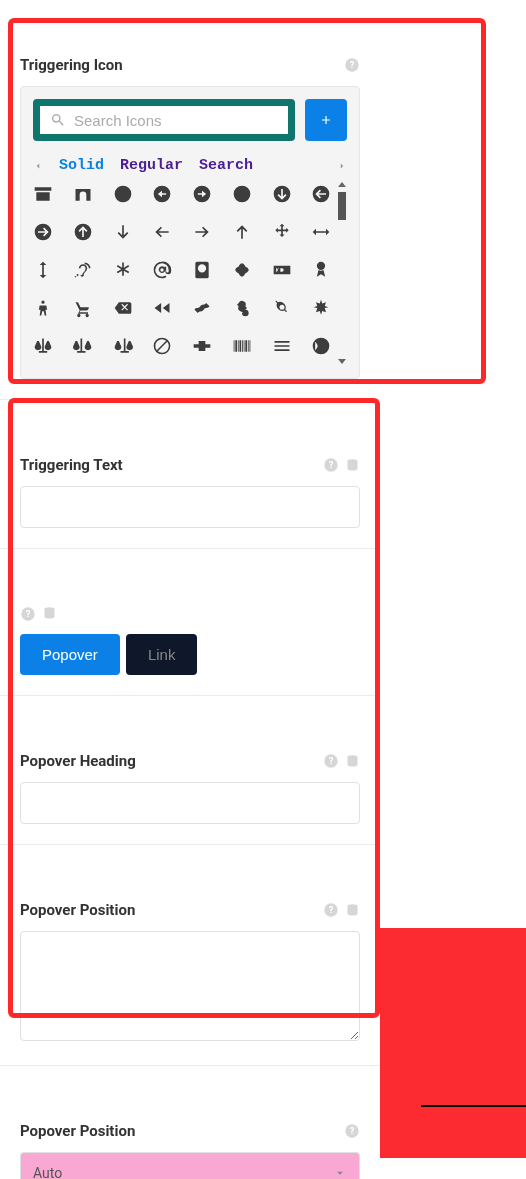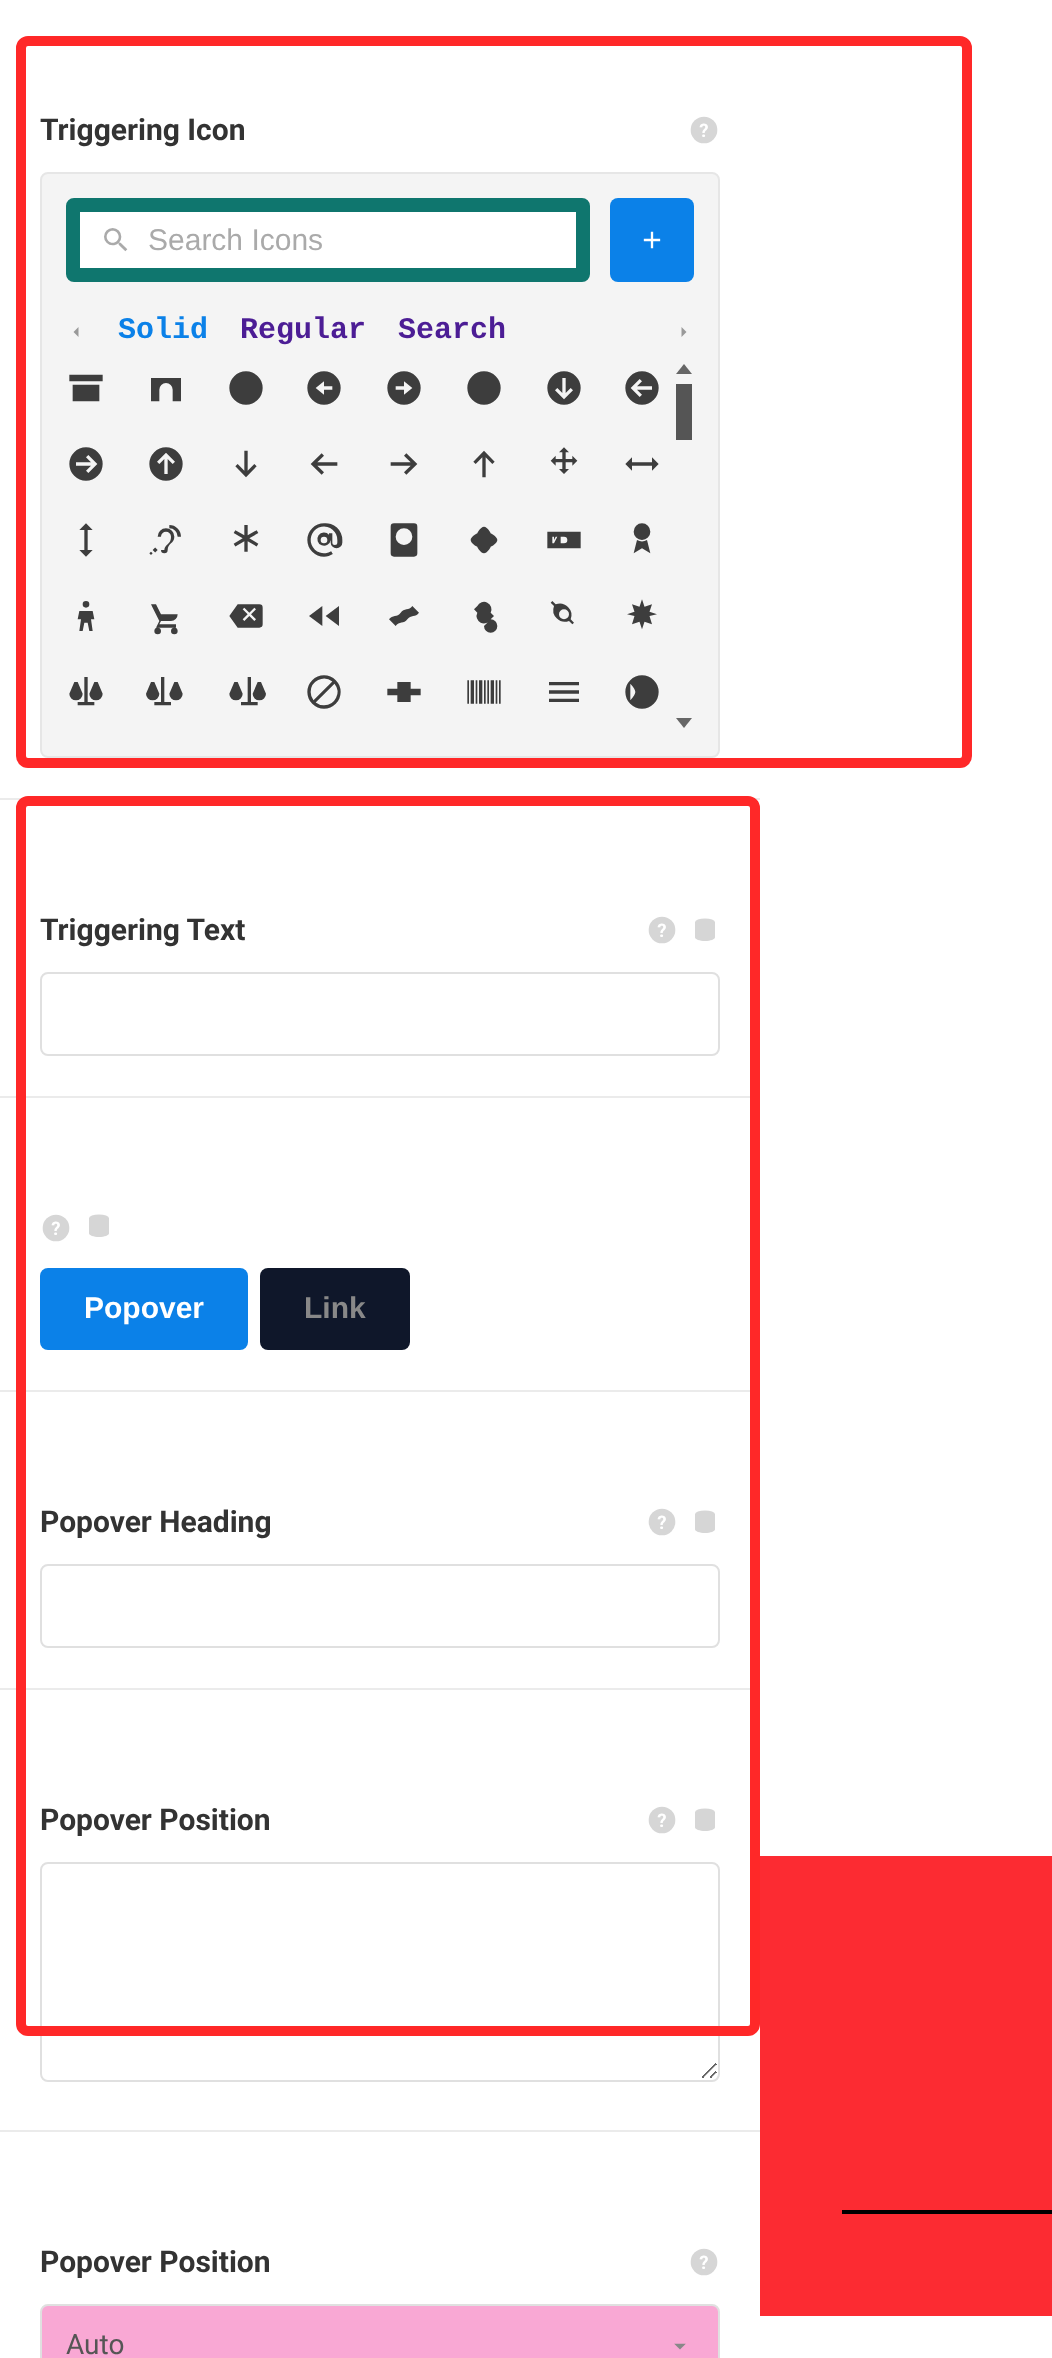--- a/index.html
+++ b/index.html
@@ -188,21 +188,21 @@
       padding: 8px 10px;
       font-size: 14px;
       outline: none;
     }
     .btn-group {
       display: flex;
     }
     .btn {
       padding: 12px 22px;
       font-size: 15px;
-      font-weight: 700;
+      font-weight: 400;
       border-radius: 4px;
       cursor: pointer;
       border: none;
     }
     .btn-primary { background: #0b81e8; color: #fff; }
     .btn-secondary { background: #0f172a; color: #888; margin-left: 6px; }
     .textarea {
       width: 100%;
       height: 110px;
       border: 1px solid #e0e0e0;

